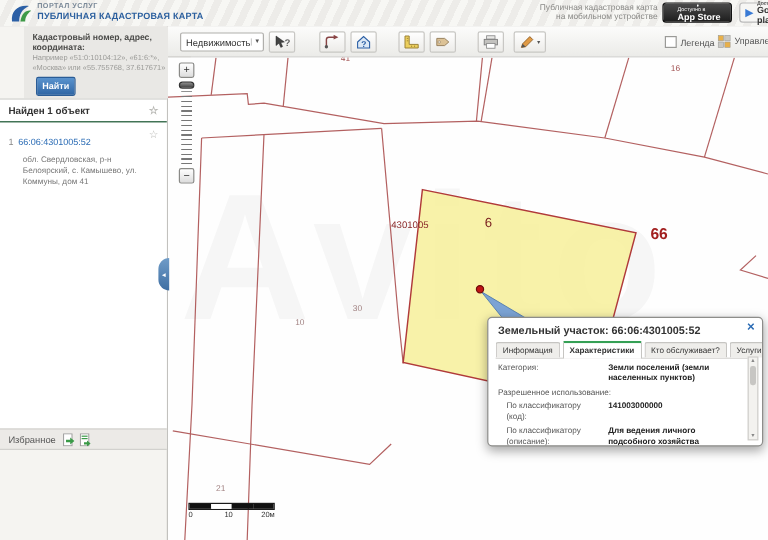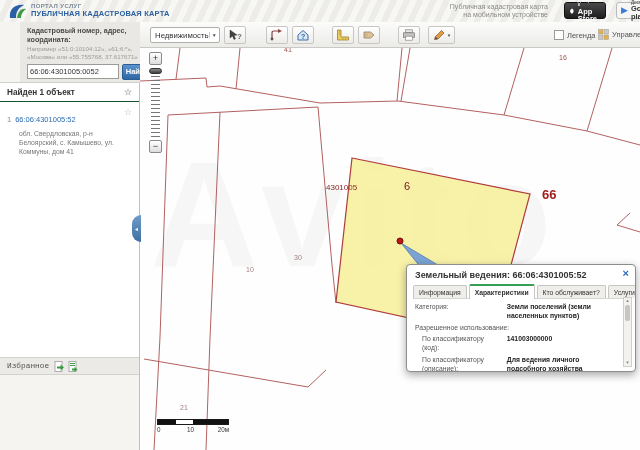--- a/index.html
+++ b/index.html
@@ -11,22 +11,22 @@
     background:repeating-linear-gradient(115deg,#f7f7f4 0 6px,#edecE9 6px 12px);
     border-bottom:1px solid #d8d7d4;}
   .logo-wrap{position:absolute;left:8px;top:2px;display:flex;align-items:center;}
   .logo-text{margin-left:4px;line-height:1.1;}
   .logo-line1{font-size:6px;font-weight:bold;color:#7b8a99;letter-spacing:.4px;}
   .logo-line2{font-size:7.5px;font-weight:bold;color:#2b5f9e;letter-spacing:.2px;}
   .promo{position:absolute;right:92px;top:3px;text-align:right;font-size:7px;
     color:#8a8a87;line-height:1.2;}
   .badge{position:absolute;top:2px;height:17px;border-radius:3px;display:flex;
     align-items:center;padding:0 4px;box-sizing:border-box;}
-  .badge-dark{left:564px;width:42px;background:linear-gradient(#4a4a4a,#1e1e1e);
-    border:1px solid #111;color:#fff;}
+  .badge-dark{left:552px;width:58px;background:linear-gradient(#4a4a4a,#1e1e1e);
+    border:1px solid #111;color:#fff;flex-direction:column;}
   .badge-light{left:616px;width:58px;background:#f6f6f4;border:1px solid #bbb;color:#333;}
   .badge-col{margin-left:3px;line-height:1;}
   .badge-top{font-size:4.5px;}
   .badge-bottom{font-size:7.5px;font-weight:bold;}
   .play-tri{color:#3a7bd5;font-size:9px;line-height:1;}
 
   
   .sidebar{position:absolute;left:0;top:22px;width:140px;height:428px;
     background:#f5f4f1;border-right:1px solid #c2c1be;box-sizing:border-box;}
   .search-area{position:absolute;left:0;top:0;width:139px;height:60px;
@@ -49,21 +49,21 @@
   .star{color:#b8b8b4;font-size:9px;}
   .hdr-star{position:absolute;right:7px;top:4px;cursor:pointer;}
   .result-item{padding:6px 7px;position:relative;}
   .res-idx{font-size:7.5px;color:#888;margin-right:4px;}
   .res-link{font-size:7.5px;color:#2b6cb5;cursor:pointer;}
   .item-star{position:absolute;right:7px;top:5px;cursor:pointer;}
   .res-addr{font-size:6.8px;color:#777;margin:3px 0 0 12px;line-height:1.35;}
   .favorites{position:absolute;left:0;top:335px;width:139px;height:18px;background:#eceae7;
     border-top:1px solid #d2d1ce;border-bottom:1px solid #d2d1ce;display:flex;
     align-items:center;padding:0 7px;box-sizing:border-box;}
-  .fav-label{font-size:7.8px;color:#555;margin-right:5px;font-family:Liberation Mono, monospace;}
+  .fav-label{font-size:7.8px;color:#555;margin-right:5px;}
   .fav-ico{margin-right:3px;cursor:pointer;display:inline-flex;}
   .collapse-handle{position:absolute;left:132px;top:215px;width:9px;height:27px;
     background:linear-gradient(#6f9cc8,#3f6fa3);border-radius:9px 0 0 9px;cursor:pointer;
     display:flex;align-items:center;justify-content:center;color:#fff;font-size:6px;z-index:30;}
 
   
   .toolbar{position:absolute;left:140px;top:22px;width:500px;height:26px;
     background:linear-gradient(#fcfcfb,#ebebe8);border-bottom:1px solid #c9c8c5;box-sizing:border-box;}
   .cat-select{position:absolute;left:10px;top:5px;width:70px;height:16px;background:#fff;
     border:1px solid #b0afac;border-radius:2px;font-size:7.8px;display:flex;align-items:center;
@@ -161,21 +161,20 @@
         <div class="badge-bottom">Google play</div>
       </div>
     </div>
   </div>
 
   <div class="sidebar">
     <div class="search-area">
       <div class="search-label">Кадастровый номер, адрес, координата:</div>
       <div class="search-hint">Например «51:0:10104:12», «61:6:*», «Москва» или «55.755768, 37.617671»</div>
       <div class="search-row">
-        <input class="search-input" type="text" value="66:06:4301005:0052" style="">
         <button class="find-btn">Найти</button>
       </div>
       <div class="advanced">
         <span class="tri">▸</span>
         <span class="txt">Расширенный поиск</span>
       </div>
     </div>
 
     <div class="results">
       <div class="results-header">
@@ -327,21 +326,21 @@
         <div class="sb-seg" style="background:#111;"></div>
       </div>
       <div class="sb-labels">
         <span style="position:absolute;left:0;">0</span>
         <span style="position:absolute;left:30px;">10</span>
         <span style="position:absolute;right:0;">20м</span>
       </div>
     </div>
 
     <div class="popup">
-      <div class="popup-title">Земельный ведения: 66:06:4301005:52</div>
+      <div class="popup-title">Земельный участок: 66:06:4301005:52</div>
       <div class="popup-close">×</div>
       <div class="tabs">
         <div class="tab">Информация</div>
         <div class="tab active">Характеристики</div>
         <div class="tab">Кто обслуживает?</div>
         <div class="tab">Услуги</div>
       </div>
       <div class="popup-body">
         <div class="prow">
           <div class="plabel">Категория:</div>

